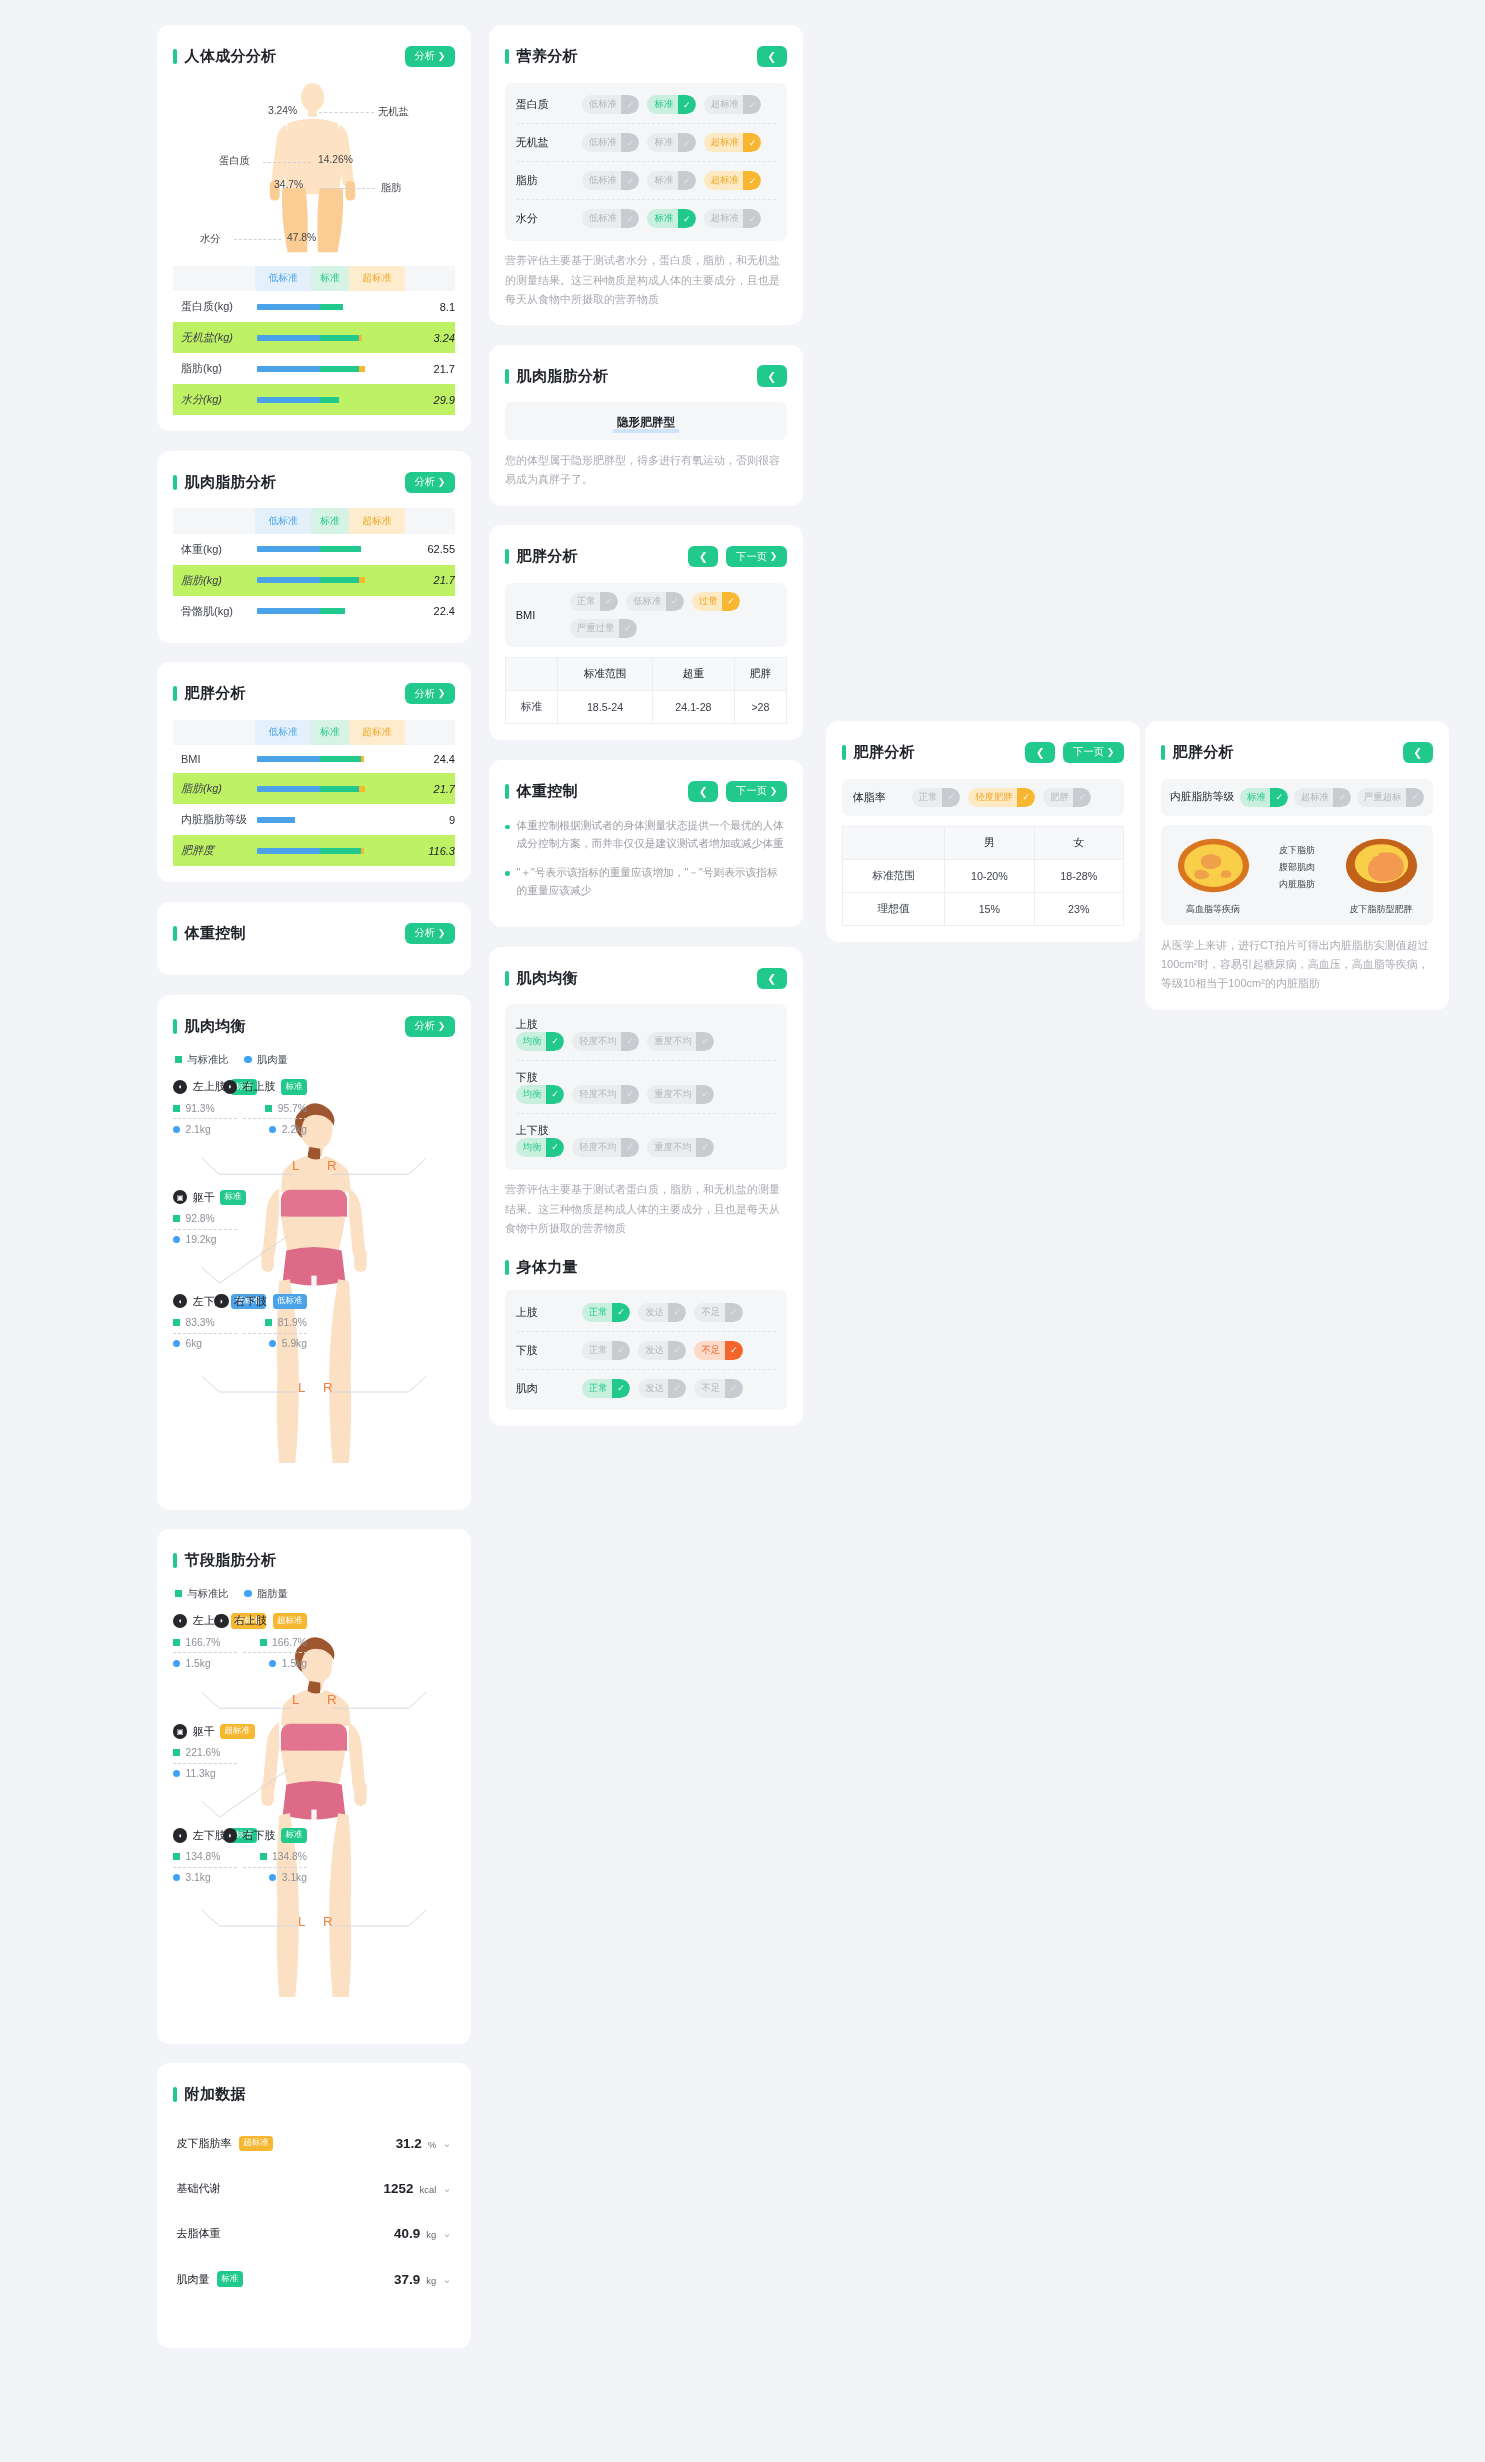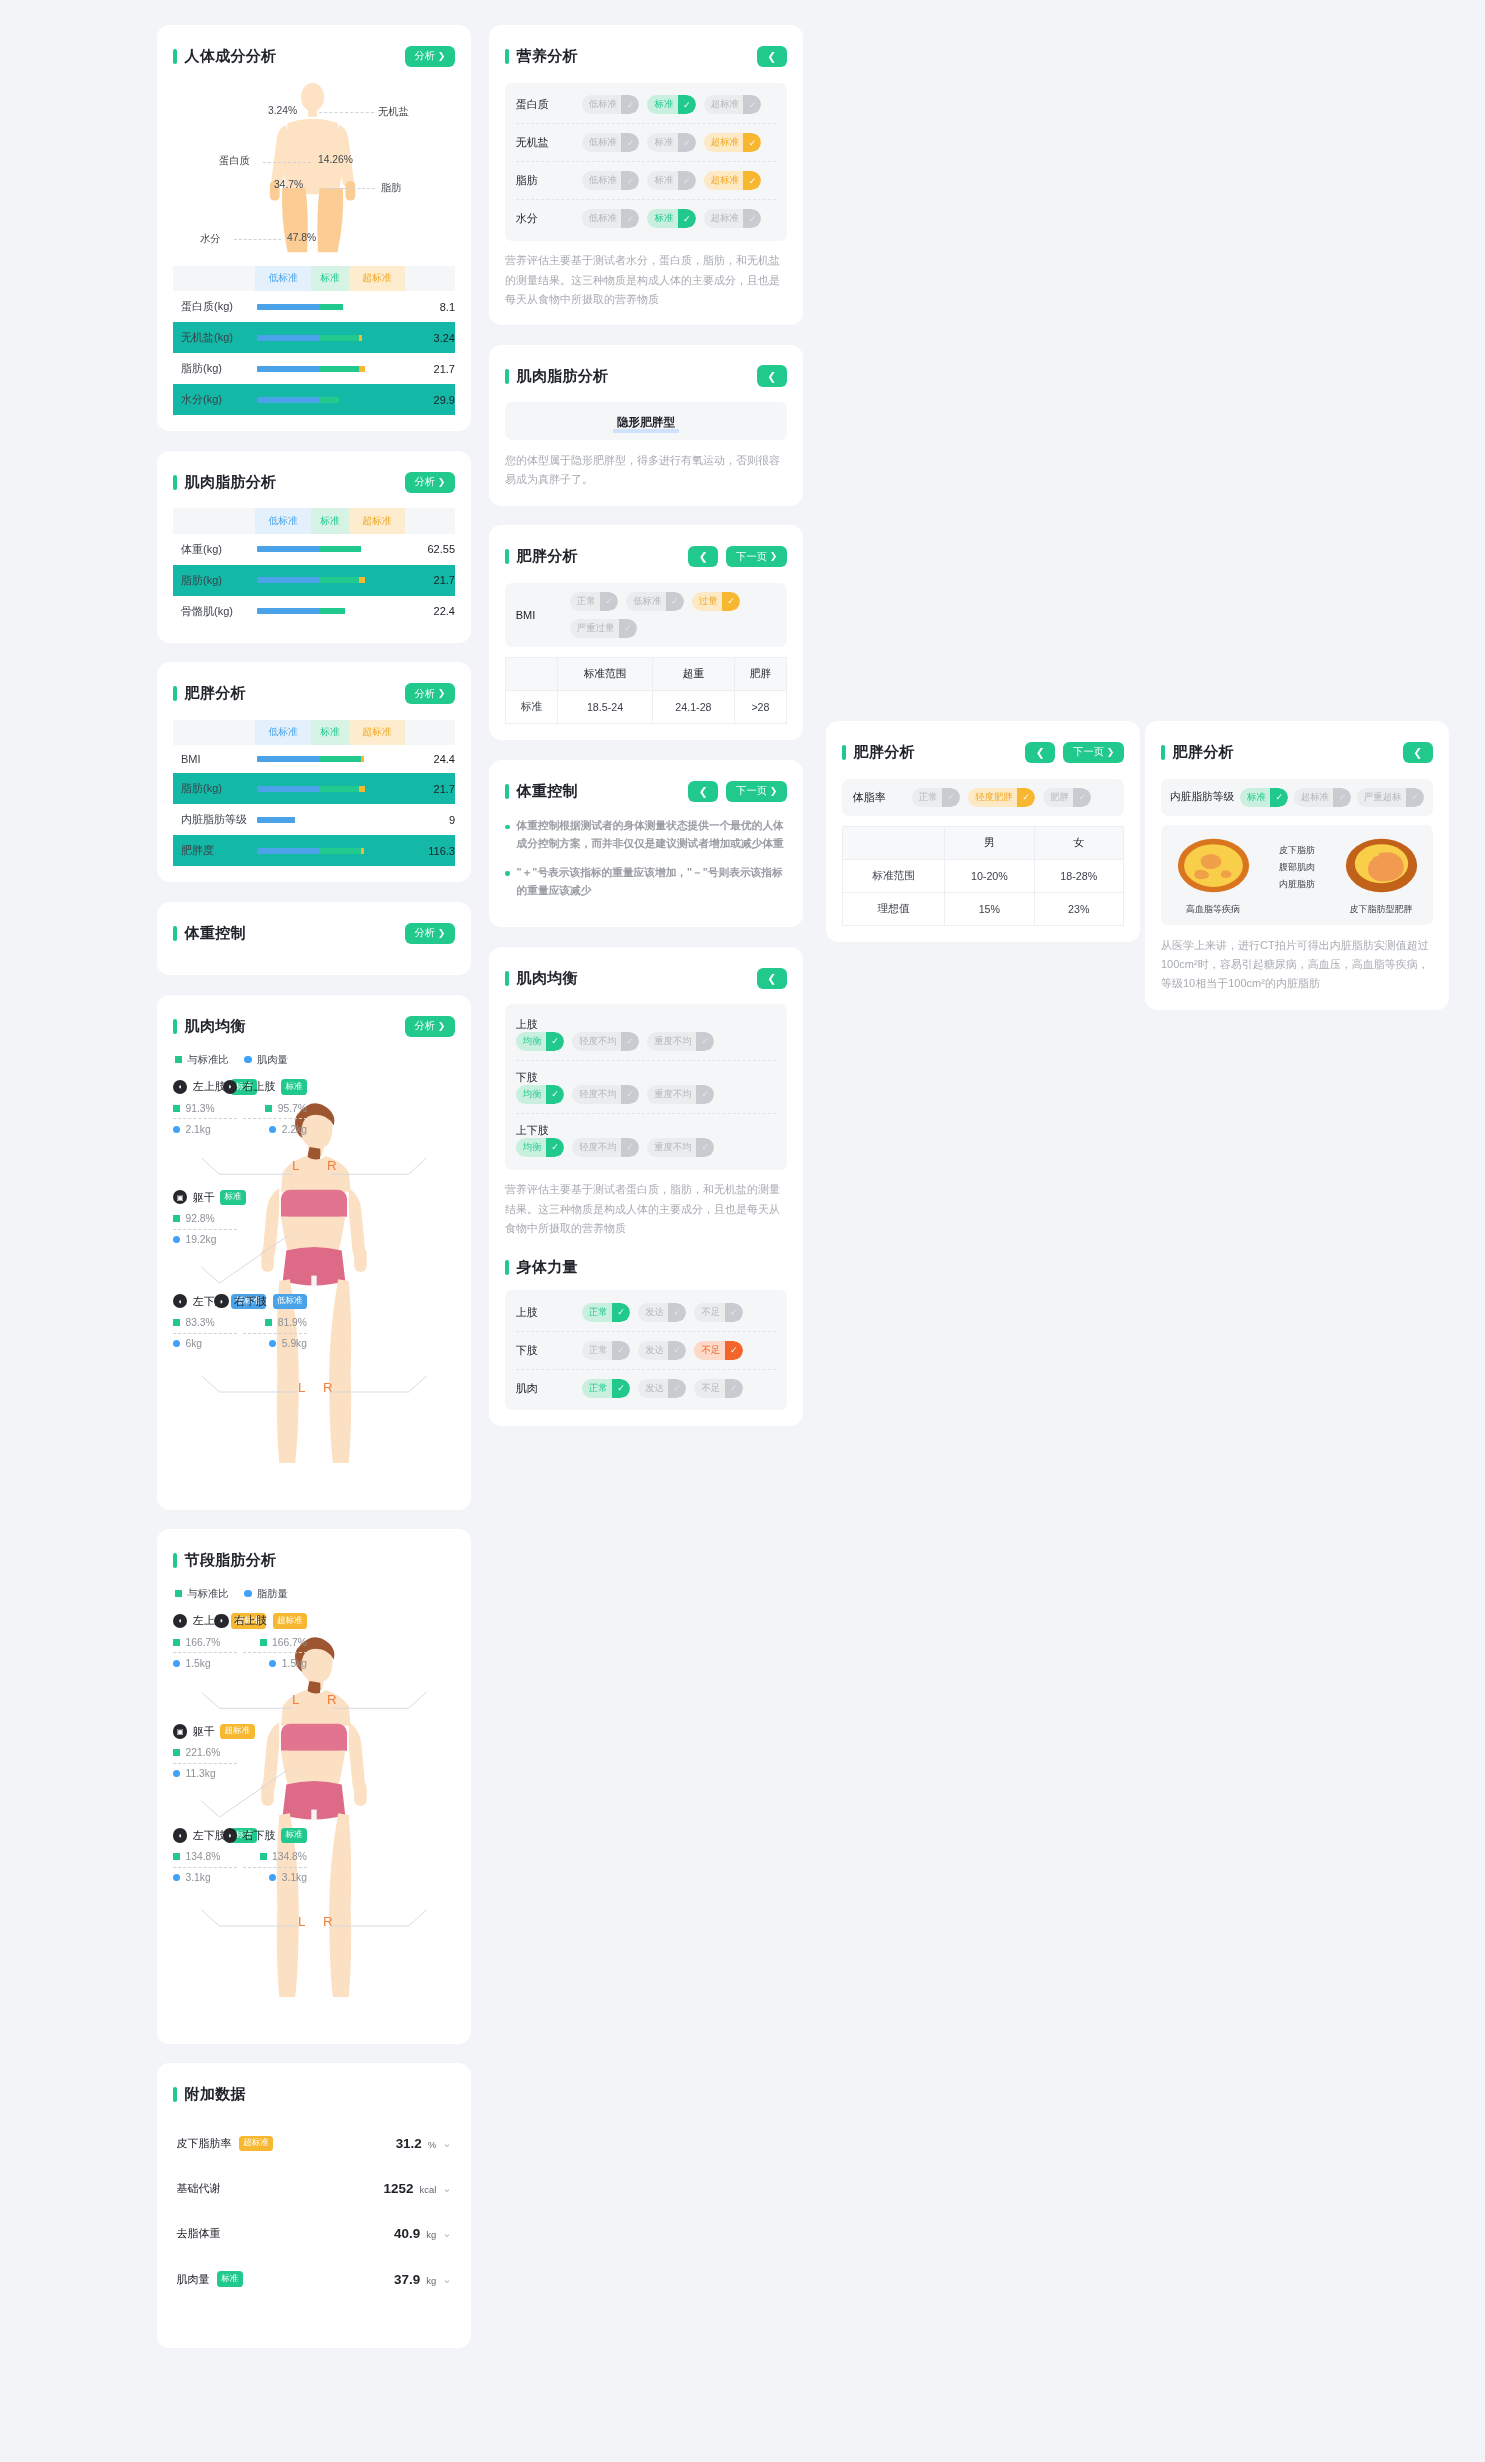--- a/index.html
+++ b/index.html
@@ -48,21 +48,21 @@
   .bartable { width: 100%; border-collapse: collapse; font-size: 10.3px; }
   .bartable th {
     font-weight: normal; font-size: 9.8px; padding: 6.2px 0; text-align: center;
   }
   .bartable th.lbl { background: #f5f6f8; width: 82px; }
   .bartable th.low { background: #e4f1fd; color: #4aa3e8; }
   .bartable th.std { background: #d6f3e5; color: #22c98c; }
   .bartable th.over { background: #fdeccd; color: #f0a826; }
   .bartable th.val { background: #f5f6f8; width: 50px; }
   .bartable td { padding: 8px 0; font-size: 11px; color: #3c4049; }
-  .bartable tr.alt td { background: #14b8a6; }
+  .bartable tr.alt td { background: #bef264; font-style: italic; }
   .bartable td.rlabel { padding-left: 8px; width: 82px; }
   .bartable td.rval { text-align: right; width: 50px; color: #20232a; }
   .bartable td.rbar { padding-left: 1.8px; padding-right: 1.8px; }
   .bar { height: 6.2px; border-radius: 0.9px; display: flex; overflow: hidden; }
   .bar i { display: block; height: 100%; }
   .seg-low { background: #4aa3e8; }
   .seg-std { background: #22c98c; }
   .seg-over { background: #f7b731; }
 
   
@@ -100,21 +100,21 @@
     border: 0.9px solid #eceef1; text-align: center; padding: 9px 1.8px;
     color: #3c4049; font-weight: normal;
   }
   .infotable th { background: #f7f8fa; font-size: 10.7px; color: #20232a; }
   .infotable tr.alt td { background: #f7f8fa; }
 
   
   .note {
     font-size: 11px; color: #a8abb2; line-height: 1.75; margin-top: 10.7px;
   }
-  .bullets { margin-top: 5.4px; font-weight: bold; }
+  .bullets { margin-top: 5.4px; }
   .bullet {
     display: flex; gap: 7.1px; font-size: 10.7px; color: #9a9da4;
     line-height: 1.65; margin-bottom: 11.6px;
   }
   .bullet .dot {
     width: 4.5px; height: 4.5px; border-radius: 50%; background: #22c98c;
     flex: none; margin-top: 7.1px;
   }
 
   

